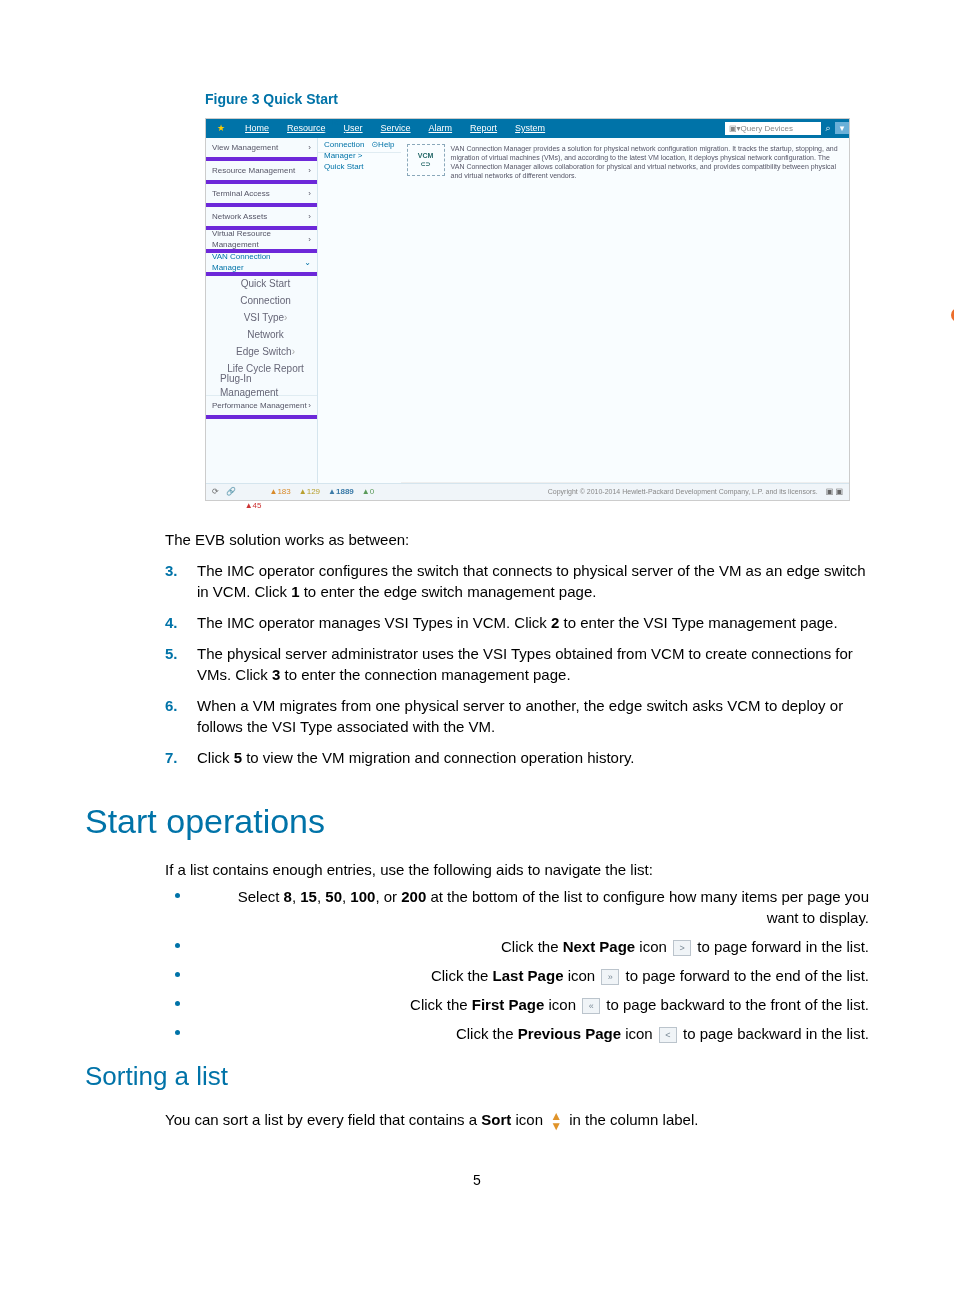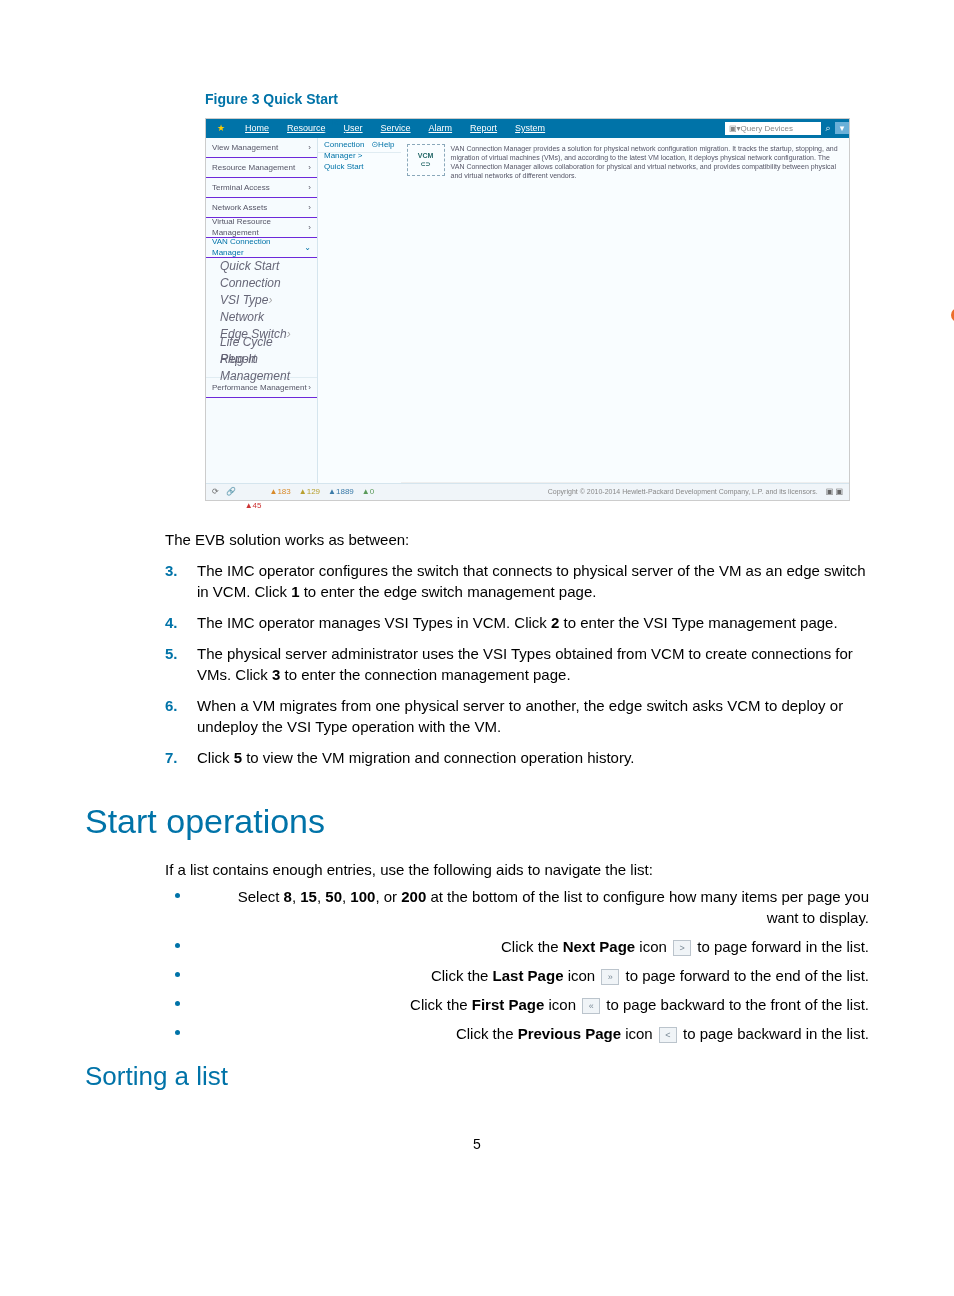--- a/index.html
+++ b/index.html
@@ -44,28 +44,28 @@
   .topbar .search {
     background: #fff; color: #888; height: 13px; width: 88px;
     padding: 0 4px; display: flex; align-items: center; font-size: 8px;
   }
   .topbar .sq { width: 14px; text-align: center; color: #fff; }
   .ss-body { display: flex; height: 345px; }
   .ss-side {
     width: 111px; border-right: 1px solid #d5e5ee; background: #f6fbfe;
   }
   .side-item {
-    height: 19px; border-bottom: 1px solid #6d28d9; display: flex;
+    height: 19px; border-bottom: 4px solid #6d28d9; display: flex;
     align-items: center; padding: 0 6px; justify-content: space-between;
     color: #556; font-size: 8px;
   }
   .side-item.active { color: #0073a8; }
   .side-sub {
     height: 17px; display: flex; align-items: center; padding: 0 6px 0 14px;
-    font-size: 12px; color: #667; justify-content: flex-start; font-style: italic;
+    font-size: 10px; color: #667; justify-content: center;
   }
   .side-sub .chev { color: #aaa; }
   .ss-main { flex: 1; display: flex; flex-direction: row; }
   .breadcrumb {
     height: 14px; border-bottom: 1px solid #e0ecf2; font-size: 8px;
     display: flex; align-items: center; padding: 0 6px; color: #0073a8;
     justify-content: space-between;
   }
   .desc-row { display: flex; padding: 6px; gap: 6px; border-bottom: 1px solid #eee; }
   .vcm-icon {
@@ -125,21 +125,21 @@
     border-radius: 50%;
   }
   .statusbar {
     border-top: 1px solid #d5e5ee; height: 16px; background: #f0f5f9;
     display: flex; align-items: center; font-size: 8px; padding: 0 6px;
     gap: 8px; color: #666;
   }
   .st-red { color: #c33; margin-top: 27px; }
   .st-or { color: #d88a2a; }
   .st-yel { color: #b8a030; }
-  .st-blue { color: #3a7aa8; }
+  .st-blue { color: #3a7aa8; font-weight: bold; }
   .st-grn { color: #5a9a5a; }
   .statusbar .fill { flex: 1; }
   .statusbar .copy { color: #888; font-size: 7px; }
 
   .body-text {
     margin-left: 80px;
     margin-top: 28px;
   }
   .intro { margin-bottom: 10px; }
   ol.numbered {
@@ -365,21 +365,21 @@
       <li>
         <span class="num">4.</span>
         <span class="txt"><span>The IMC operator manages VSI Types in VCM. Click </span><span class="bold">2</span><span> to enter the VSI Type management page.</span></span>
       </li>
       <li>
         <span class="num">5.</span>
         <span class="txt"><span>The physical server administrator uses the VSI Types obtained from VCM to create connections for VMs. Click </span><span class="bold">3</span><span> to enter the connection management page.</span></span>
       </li>
       <li>
         <span class="num">6.</span>
-        <span class="txt"><span>When a VM migrates from one physical server to another, the edge switch asks VCM to deploy or undeploy the VSI Type operation with the VM.</span></span>
+        <span class="txt"><span>When a VM migrates from one physical server to another, the edge switch asks VCM to deploy or follows the VSI Type associated with the VM.</span></span>
       </li>
       <li>
         <span class="num">7.</span>
         <span class="txt"><span>Click </span><span class="bold">5</span><span> to view the VM migration and connection operation history.</span></span>
       </li>
     </ol>
   </div>
 
   <h1 class="section">Start operations</h1>
 
@@ -413,15 +413,20 @@
       <li>
         <span class="dot"></span>
         <span class="txt">
           <span>Click the </span><span class="bold">Previous Page</span><span> icon </span><span class="page-icon">&lt;</span><span> to page backward in the list.</span>
         </span>
       </li>
     </ul>
   </div>
 
   <h2 class="section">Sorting a list</h2>
+  <div class="sub-body">
+    <div>
+      <span>You can sort a list by every field that contains a </span><span class="bold">Sort</span><span> icon </span><span class="sort-icon">▲<br>▼</span><span> in the column label.</span>
+    </div>
+  </div>
 
   <div class="page-num">5</div>
 </div>
 
 </body></html>

